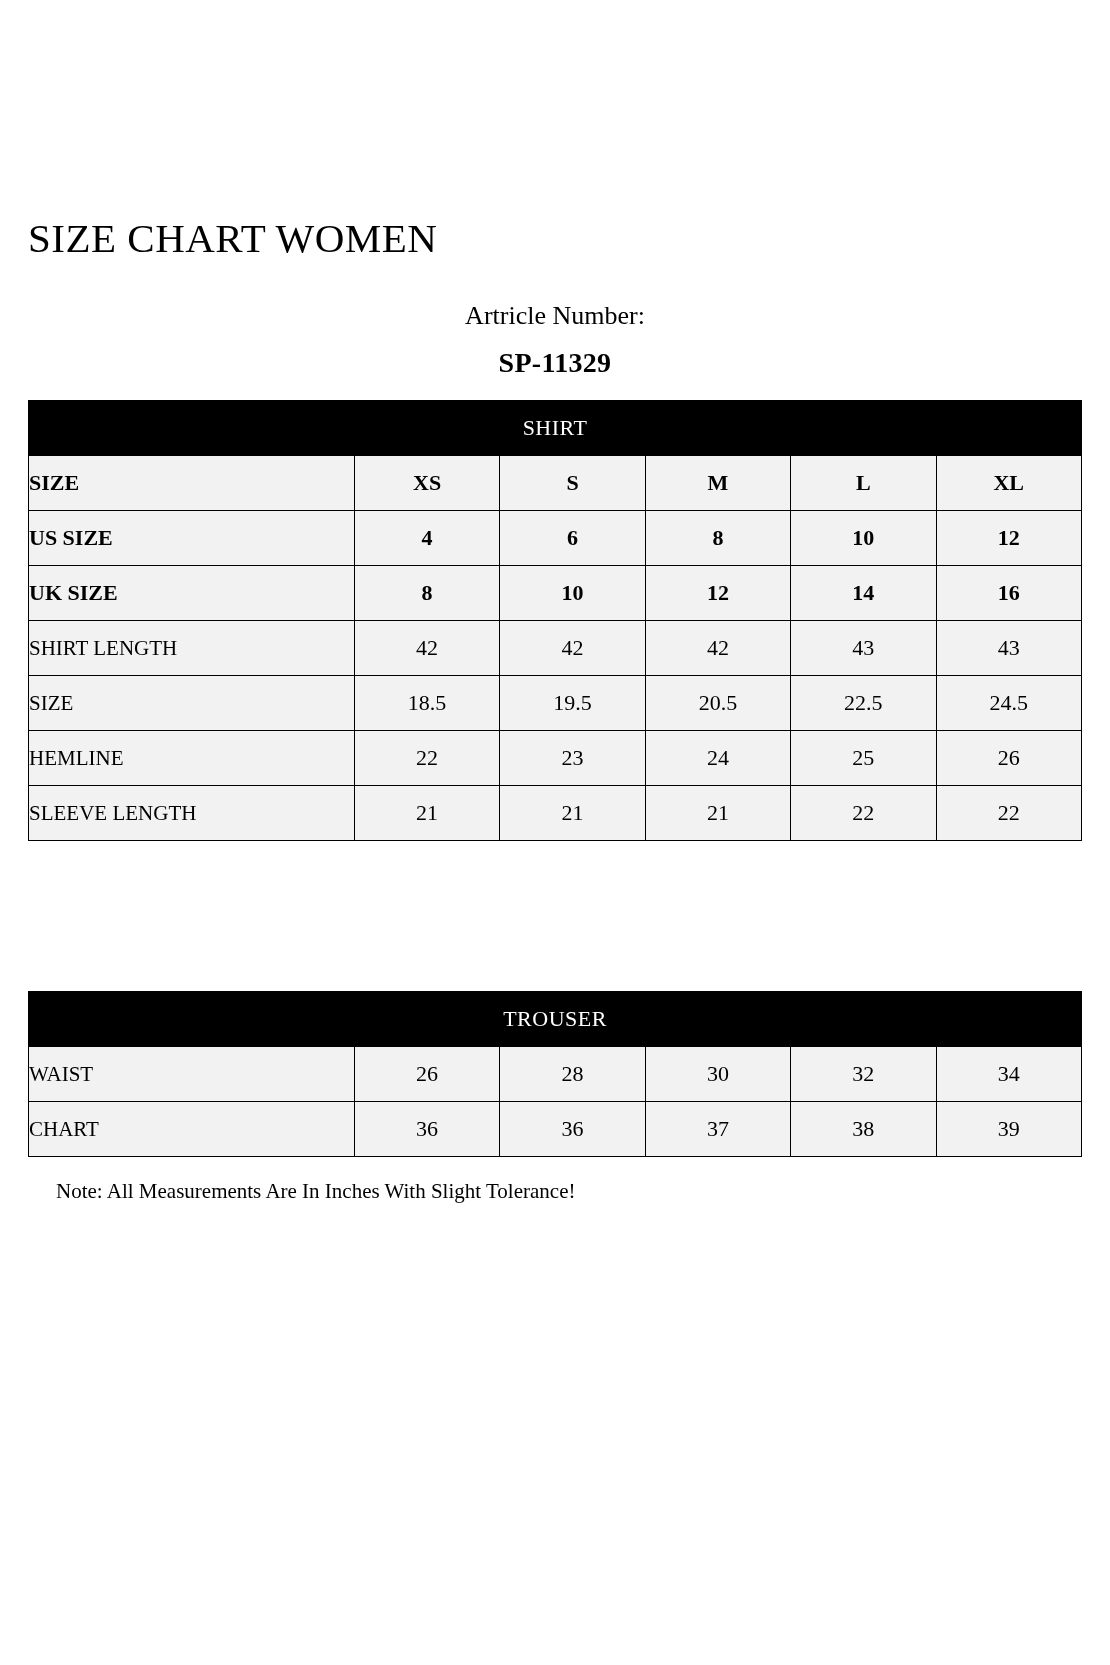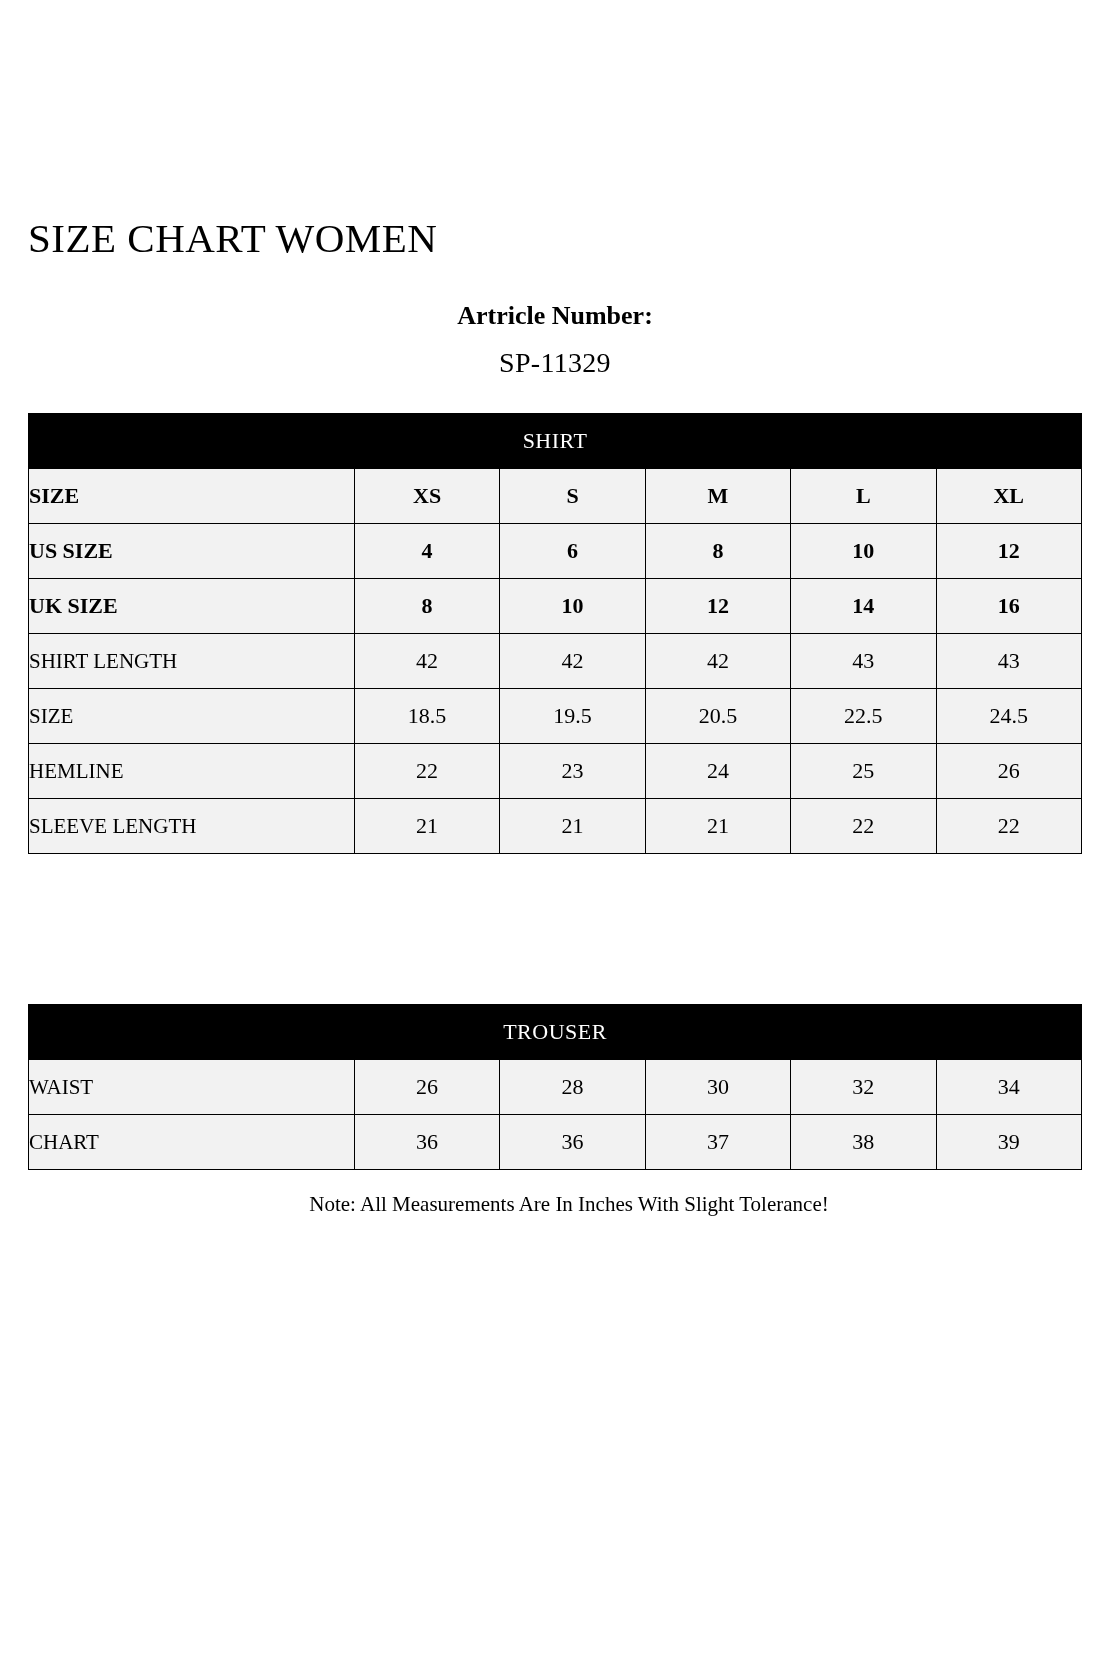--- a/index.html
+++ b/index.html
@@ -25,26 +25,26 @@
     font-size: 41px;
     letter-spacing: 0.5px;
     margin-top: 216px;
     line-height: 1.1;
     font-weight: 400;
   }
   .subtitle {
     text-align: center;
     font-size: 26px;
     margin-top: 40px;
-    font-weight: 700;
+    font-weight: 400;
   }
   .article-number {
     text-align: center;
     font-size: 28px;
-    font-weight: normal;
+    font-weight: bold;
     margin-top: 16px;
     letter-spacing: 0.3px;
   }
 
   table.size-table {
     border-collapse: collapse;
     width: 1054px;
     margin: 0 auto;
     table-layout: fixed;
   }
@@ -72,25 +72,25 @@
     background: #000000 !important;
     color: #ffffff;
     font-size: 35px;
     height: 66px;
     letter-spacing: 0.5px;
     border: 1.6px solid #000000;
   }
   .spacer-block {
     height: 150px;
   }
-  .shirt-wrap { margin-top: 34px; }
+  .shirt-wrap { margin-top: 21px; }
   .note {
     font-size: 21px;
     margin: 22px 0 0 28px;
-    text-align: center;
+    text-align: left;
   }
   .col-label { width: 325px; }
   .col-size { width: 145px; }
 </style>
 </head>
 <body>
 
 <div class="page">
 
   <div class="title">SIZE CHART WOMEN</div>

